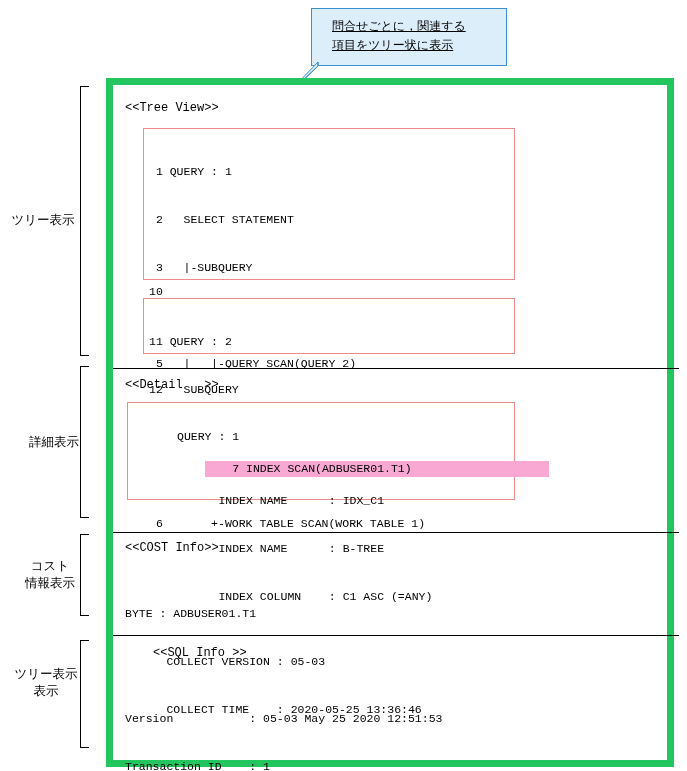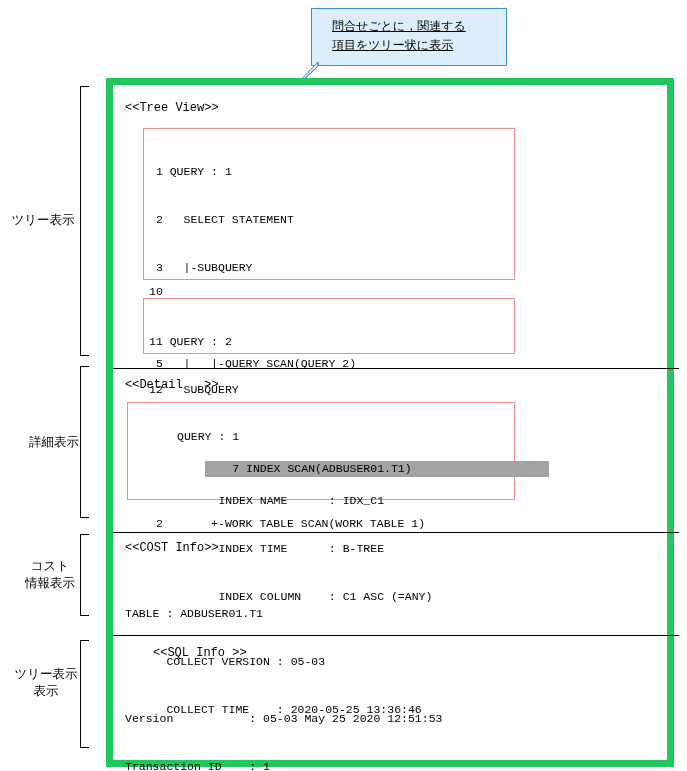--- a/index.html
+++ b/index.html
@@ -64,21 +64,21 @@
   }
 
   .codeblock {
     position: absolute;
     font-family: "Liberation Mono", monospace;
     font-size: 11.5px;
     line-height: 16px;
     white-space: pre;
   }
   .hl {
-    background: #a3a3a3;
+    background: #f9a8d4;
   }
 
   
   .sidelabel {
     position: absolute;
     font-size: 12.5px;
     line-height: 17px;
     text-align: center;
   }
   
@@ -167,21 +167,21 @@
 
   <div class="codeblock" style="left:36px; top:47px;">
     <div> 1 QUERY : 1</div>
     <div> 2   SELECT STATEMENT</div>
     <div> 3   |-SUBQUERY</div>
     <div> 4   | +-CREATE GLOBAL WORK TABLE(WORK TABLE 1)</div>
     <div> 5   |   |-QUERY SCAN(QUERY 2)</div>
     <div> 6   |   +-SORTING BYTE</div>
     <div class="hl" style="display:inline-block; width:328px;"> 7   +-INDEX SCAN(ADBUSER01.T1) -USING COST</div>
     <div> 8     +-SUBQUERY</div>
-    <div> 2       +-WORK TABLE SCAN(WORK TABLE 1)</div>
+    <div> 6       +-WORK TABLE SCAN(WORK TABLE 1)</div>
   </div>
 
   <div class="codeblock" style="left:36px; top:199px;">10</div>
 
   <div class="redbox" style="left:30px; top:213px; width:372px; height:56px;"></div>
 
   <div class="codeblock" style="left:36px; top:217px;">
     <div>11 QUERY : 2</div>
     <div>12   SUBQUERY</div>
     <div>13   +-TABLE SCAN(ADBUSER01.T2)</div>
@@ -190,30 +190,30 @@
   <div style="position:absolute; left:0; top:283px; width:566px; height:1px; background:#000;"></div>
 
   <div class="sect-title" style="left:12px; top:293px;">&lt;&lt;Detail   &gt;&gt;</div>
 
   <div class="redbox" style="left:14px; top:317px; width:388px; height:98px;"></div>
 
   <div class="codeblock" style="left:20px; top:312px;margin-left:44px;">
     <div>QUERY : 1</div>
     <div class="hl" style="display:inline-block; width:344px;">    7 INDEX SCAN(ADBUSER01.T1)</div>
     <div>      INDEX NAME      : IDX_C1</div>
-    <div>      INDEX TIME      : B-TREE</div>
+    <div>      INDEX NAME      : B-TREE</div>
     <div>      INDEX COLUMN    : C1 ASC (=ANY)</div>
   </div>
 
   <div style="position:absolute; left:0; top:447px; width:566px; height:1px; background:#000;"></div>
 
   <div class="sect-title" style="left:12px; top:456px;">&lt;&lt;COST Info&gt;&gt;</div>
 
   <div class="codeblock" style="left:12px; top:489px;">
-    <div>TABLE : ADBUSER01.T1</div>
+    <div>BYTE : ADBUSER01.T1</div>
     <div>      COLLECT VERSION : 05-03</div>
     <div>      COLLECT TIME    : 2020-05-25 13:36:46</div>
   </div>
 
   <div style="position:absolute; left:0; top:550px; width:566px; height:1px; background:#000;"></div>
 
   <div class="sect-title" style="left:12px; top:561px;margin-left:28px;">&lt;&lt;SQL Info &gt;&gt;</div>
 
   <div class="codeblock" style="left:12px; top:594px;">
     <div>Version           : 05-03 May 25 2020 12:51:53</div>

